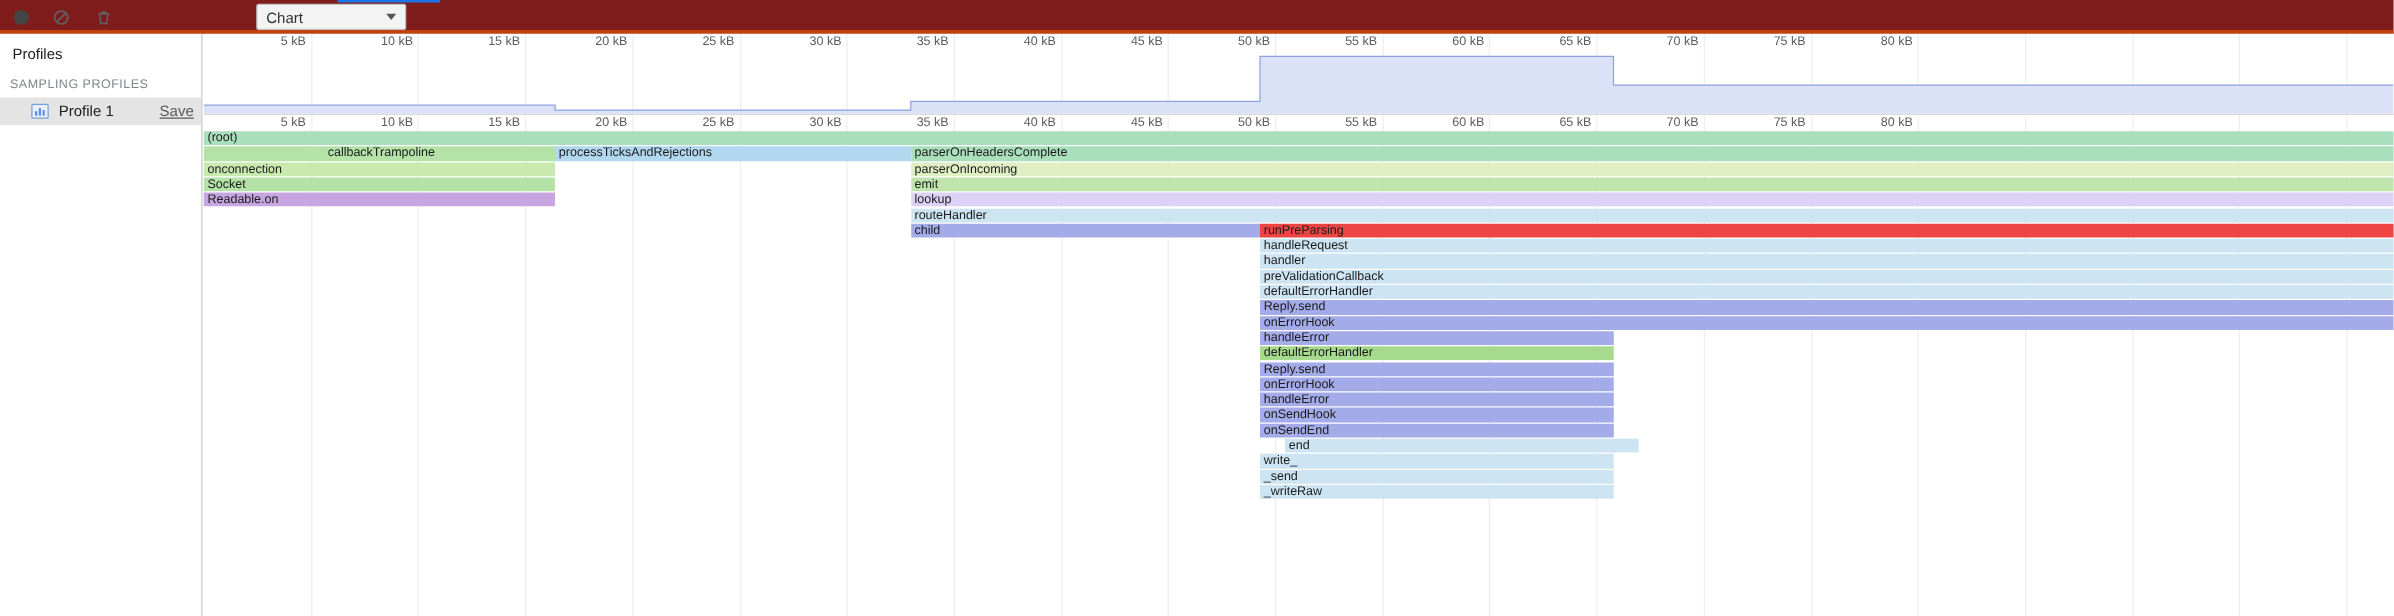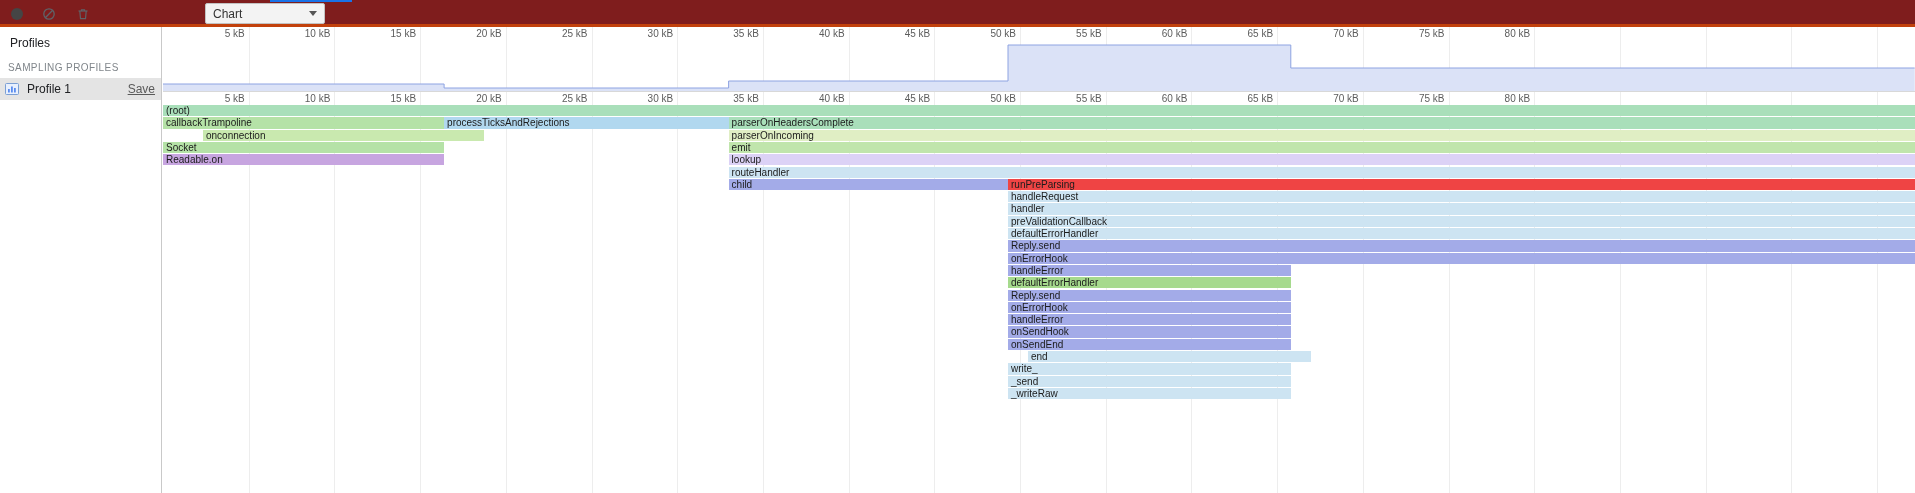--- a/index.html
+++ b/index.html
@@ -35,21 +35,21 @@
   .sidebar {
     position:absolute; top:27px; left:0; width:162px; bottom:0;
     background:#ffffff; border-right:1px solid #c9c9c9;
   }
   .sidebar-header { padding:9px 10px 6px 10px; font-size:12px; color:#202124; }
   .sidebar-section {
     padding:6px 8px 5px 8px; font-size:10px; color:#80868b; letter-spacing:0.4px;
   }
   .profile-item {
     height:22px; display:flex; align-items:center; background:#e4e4e4;
-    padding-left:4px; position:relative; cursor:pointer;
+    padding-left:24px; position:relative; cursor:pointer;
   }
   .profile-icon { width:16px; height:16px; margin-right:7px; flex:none; display:flex; }
   .profile-name { font-size:12px; color:#202124; }
   .save-link {
     position:absolute; right:6px; font-size:12px; color:#5a5a5a;
     text-decoration:underline; cursor:pointer;
   }
 
   
   .main { position:absolute; top:27px; left:163px; right:0; bottom:0; background:#fff; }
@@ -176,24 +176,24 @@
       <span class="ruler-label" style="left: 803px;">50 kB</span>
       <span class="ruler-label" style="left: 888.7px;">55 kB</span>
       <span class="ruler-label" style="left: 974.4px;">60 kB</span>
       <span class="ruler-label" style="left: 1060.1px;">65 kB</span>
       <span class="ruler-label" style="left: 1145.8px;">70 kB</span>
       <span class="ruler-label" style="left: 1231.5px;">75 kB</span>
       <span class="ruler-label" style="left: 1317.2px;">80 kB</span>
     </div>
   <div class="flame">
       <div class="frame" style="left: 0px; width: 1751.7px; top: 0px; height: 11.3px; background: rgb(169, 223, 186);">(root)</div>
-      <div class="frame" style="left: 0px; width: 281.1px; top: 12.3px; height: 11.3px; background: rgb(181, 226, 167);">callbackTrampoline</div>
+      <div class="frame" style="left: 0px; width: 281.1px; top: 12.3px; height: 11.3px; background: rgb(181, 226, 167); text-align: center;">callbackTrampoline</div>
       <div class="frame" style="left: 281.1px; width: 284.5px; top: 12.3px; height: 11.3px; background: rgb(177, 216, 239);">processTicksAndRejections</div>
       <div class="frame" style="left: 565.6px; width: 1186.1px; top: 12.3px; height: 11.3px; background: rgb(169, 223, 186);">parserOnHeadersComplete</div>
-      <div class="frame" style="left: 0px; width: 281.1px; top: 24.6px; height: 11.3px; background: rgb(201, 233, 175); margin-left: 40px;">onconnection</div>
+      <div class="frame" style="left: 0px; width: 281.1px; top: 24.6px; height: 11.3px; background: rgb(201, 233, 175);">onconnection</div>
       <div class="frame" style="left: 565.6px; width: 1186.1px; top: 24.6px; height: 11.3px; background: rgb(224, 238, 196);">parserOnIncoming</div>
       <div class="frame" style="left: 0px; width: 281.1px; top: 36.9px; height: 11.3px; background: rgb(181, 226, 167);">Socket</div>
       <div class="frame" style="left: 565.6px; width: 1186.1px; top: 36.9px; height: 11.3px; background: rgb(192, 229, 172);">emit</div>
       <div class="frame" style="left: 0px; width: 281.1px; top: 49.2px; height: 11.3px; background: rgb(199, 165, 224);">Readable.on</div>
       <div class="frame" style="left: 565.6px; width: 1186.1px; top: 49.2px; height: 11.3px; background: rgb(220, 210, 246);">lookup</div>
       <div class="frame" style="left: 565.6px; width: 1186.1px; top: 61.5px; height: 11.3px; background: rgb(205, 228, 242);">routeHandler</div>
       <div class="frame" style="left: 565.6px; width: 279.4px; top: 73.8px; height: 11.3px; background: rgb(163, 171, 232);">child</div>
       <div class="frame" style="left: 845px; width: 906.7px; top: 73.8px; height: 11.3px; background: #ef4444;">runPreParsing</div>
       <div class="frame" style="left: 845px; width: 906.7px; top: 86.1px; height: 11.3px; background: rgb(205, 228, 242);">handleRequest</div>
       <div class="frame" style="left: 845px; width: 906.7px; top: 98.4px; height: 11.3px; background: rgb(205, 228, 242);">handler</div>

